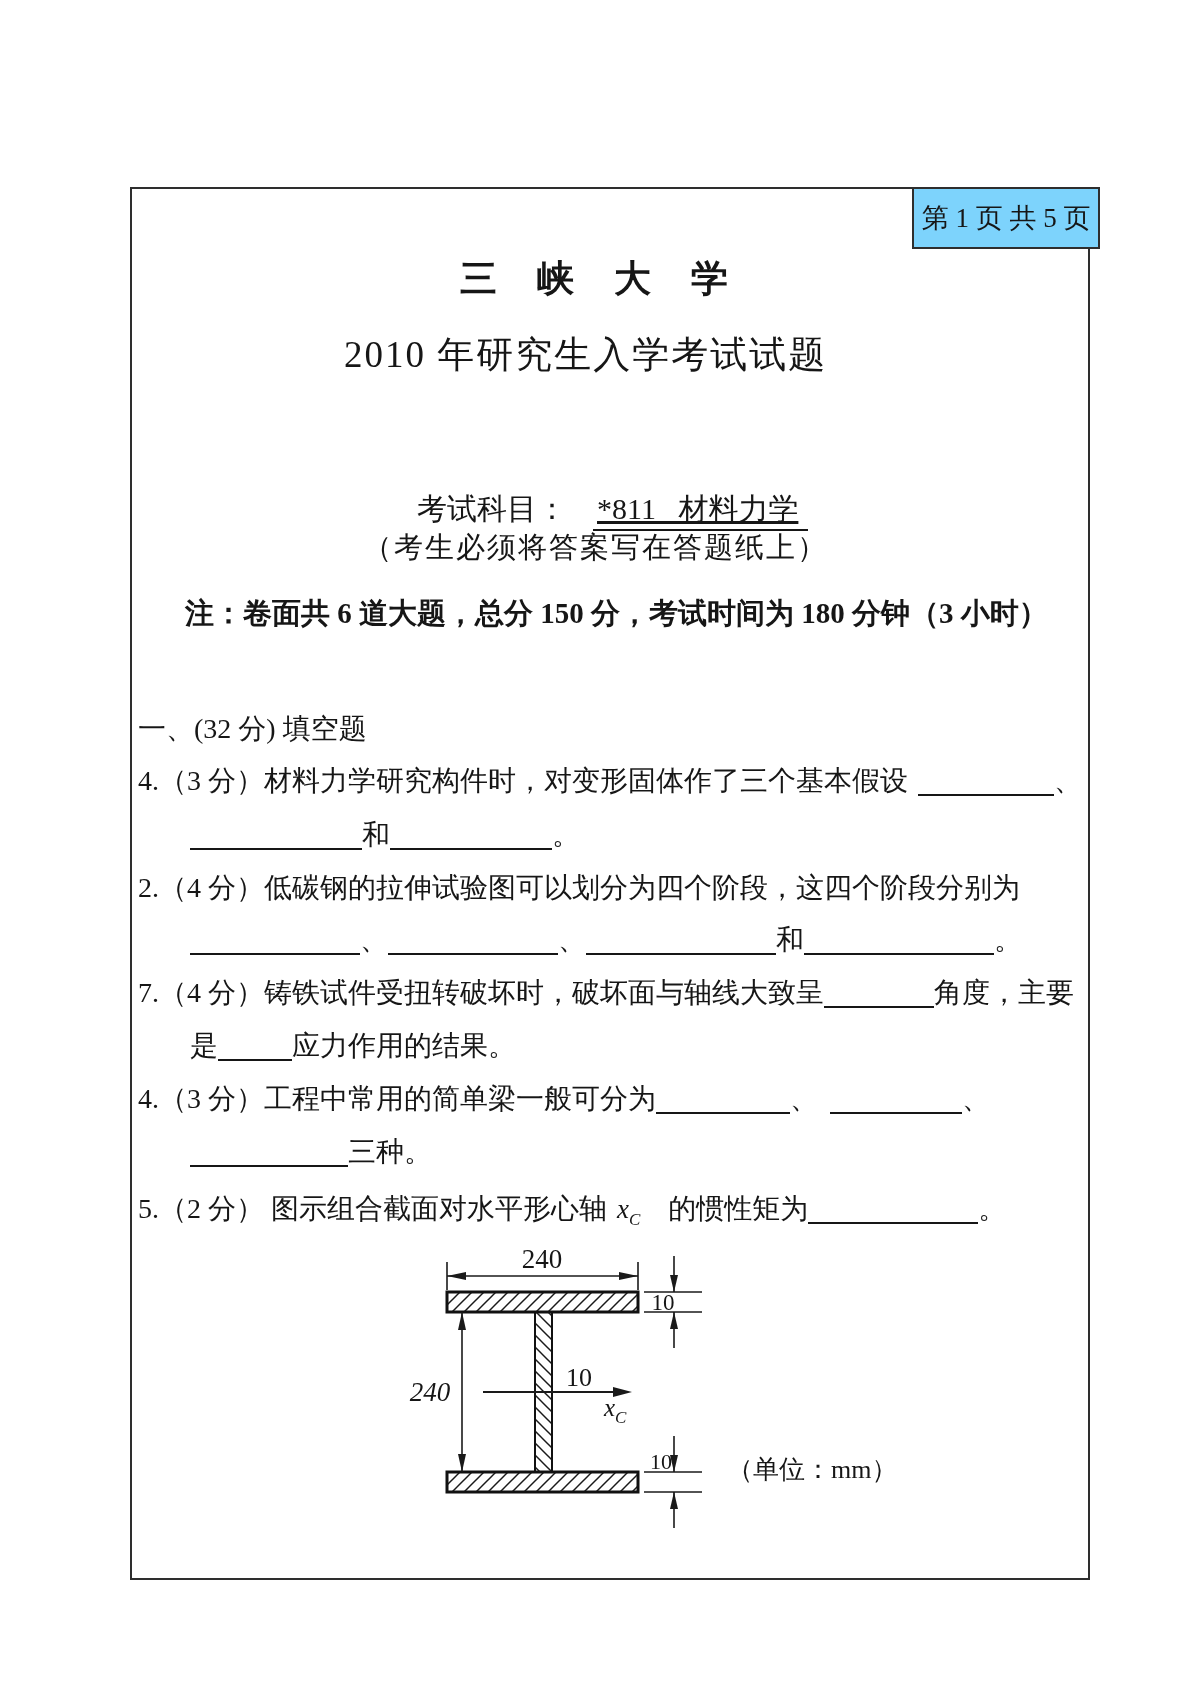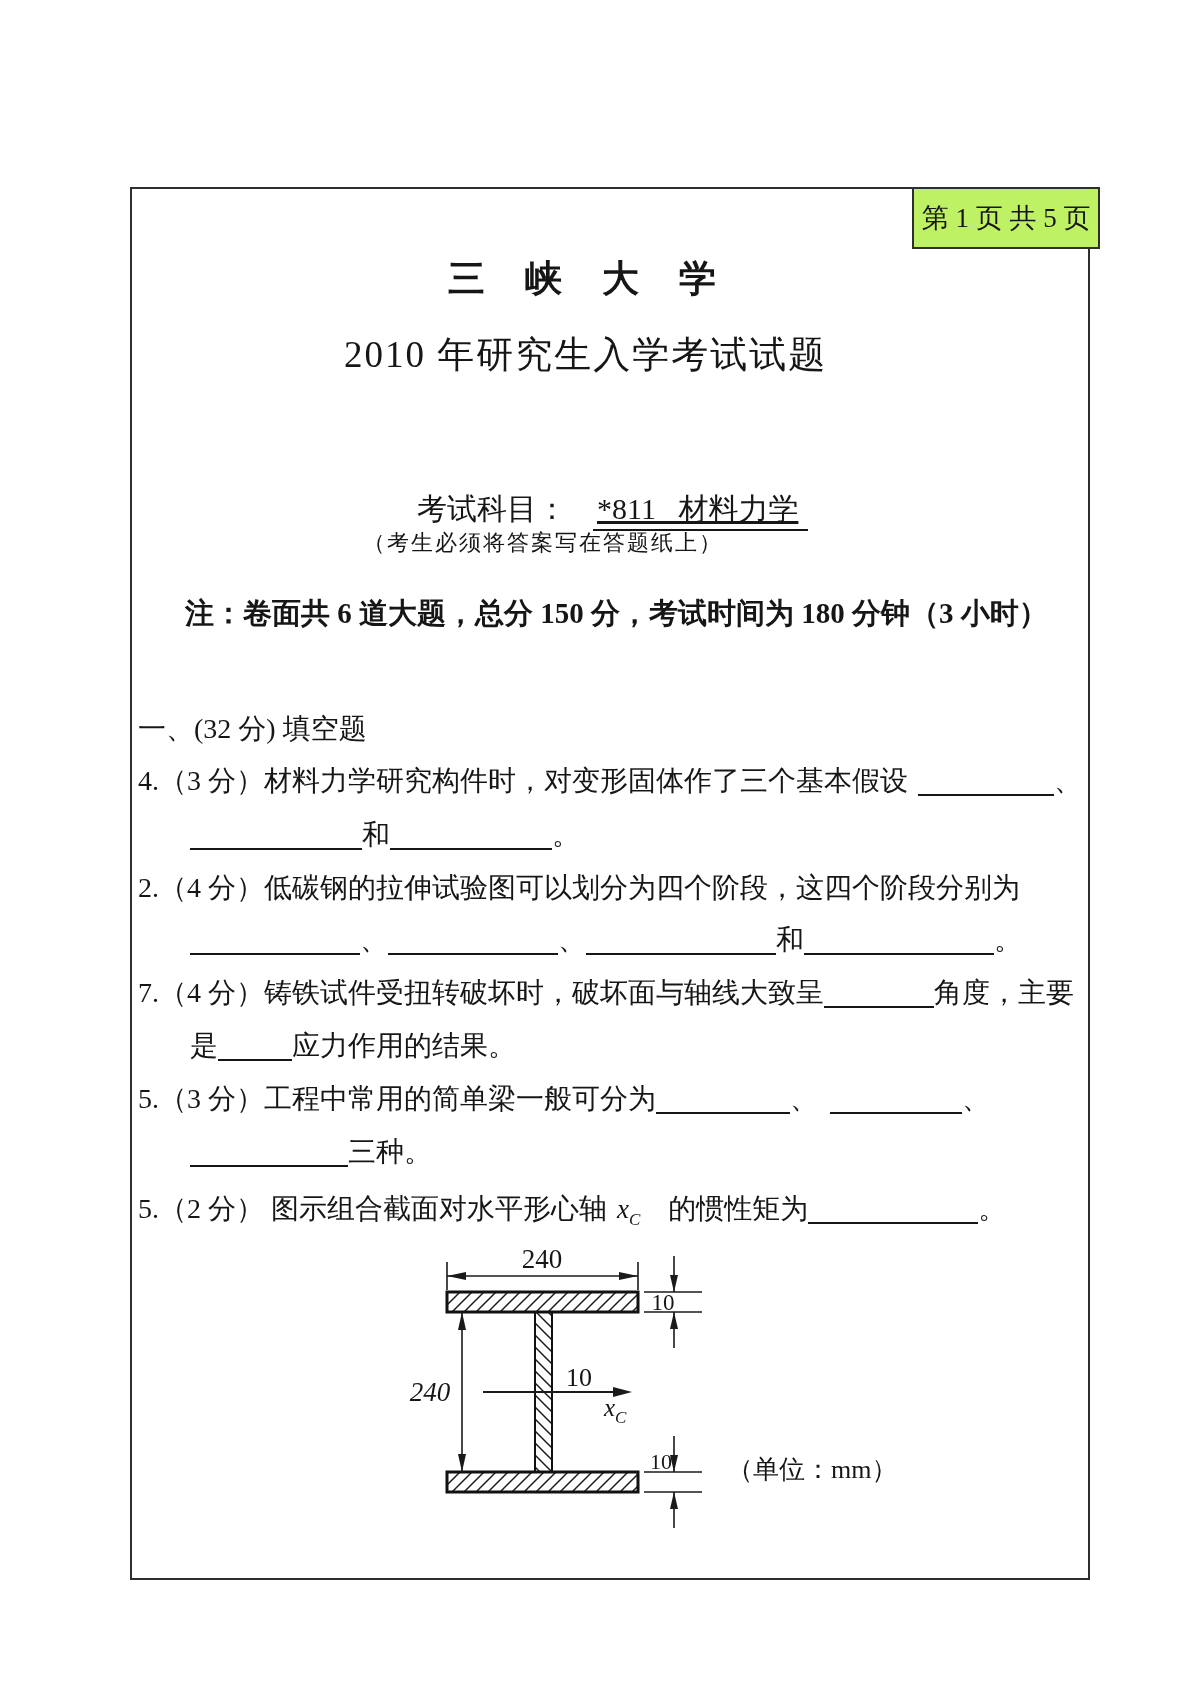--- a/index.html
+++ b/index.html
@@ -15,41 +15,41 @@
   
   .frame{
     left:130px;top:187px;width:960px;height:1393px;
     border:2px solid #2e2e2e;
     box-sizing:border-box;
   }
   .pagebox{
     left:912px;top:187px;width:188px;height:62px;
     border:2px solid #2e2e2e;box-sizing:border-box;
     text-align:center;line-height:58px;font-size:27px;
-    background:#bef264;
+    background:#7dd3fc;
   }
   .university{
-    left:122px;top:254px;width:960px;
+    left:134px;top:254px;width:960px;
     text-align:center;
     font-size:37px;font-weight:bold;
     letter-spacing:40px;
   }
   .examtitle{
     left:344px;top:330px;
     font-size:37px;letter-spacing:2px;white-space:pre;
   }
   .subjectrow{left:402px;top:455px;font-size:30px;white-space:pre;}
   .subjectrow .value{
     margin-left:26px;
     border-bottom:2px solid #161616;
     padding:0 10px 4px 4px;
     white-space:pre;
     text-decoration:underline;
   }
-  .notice{left:363px;top:528px;font-size:22px;letter-spacing:2px;white-space:pre;}
+  .notice{left:363px;top:528px;font-size:29px;letter-spacing:2px;white-space:pre;}
   .examnote{left:185px;top:594px;font-size:29px;font-weight:bold;white-space:pre;}
   
   .qline{font-size:28px;line-height:37px;white-space:nowrap;}
   .blank{
     display:inline-block;
     border-bottom:2px solid #161616;
     height:1.05em;
     vertical-align:-0.22em;
   }
   .mvar{font-style:italic;font-size:27px;margin-left:10px;}
@@ -94,21 +94,21 @@
 </div>
 
 <div class="abs qline" style="left:138px;top:974px;">
   <span>7.（4 分）铸铁试件受扭转破坏时，破坏面与轴线大致呈</span><span class="blank" style="width:110px;"></span><span>角度，主要</span>
 </div>
 <div class="abs qline" style="left:190px;top:1027px;">
   <span>是</span><span class="blank" style="width:74px;"></span><span>应力作用的结果。</span>
 </div>
 
 <div class="abs qline" style="left:138px;top:1080px;">
-  <span>5.（3 分）工程中常用的简单梁一般可分为</span><span class="blank" style="width:134px;"></span><span style="margin-right:12px;">、</span><span class="blank" style="width:132px;"></span><span>、</span>
+  <span>4.（3 分）工程中常用的简单梁一般可分为</span><span class="blank" style="width:134px;"></span><span style="margin-right:12px;">、</span><span class="blank" style="width:132px;"></span><span>、</span>
 </div>
 <div class="abs qline" style="left:190px;top:1133px;text-align:center;">
   <span class="blank" style="width:158px;"></span><span>三种。</span>
 </div>
 
 <div class="abs qline" style="left:138px;top:1190px;">
   <span>5.（2 分） 图示组合截面对水平形心轴</span><span class="mvar">x</span><sub class="msub">C</sub><span class="aftervar">的惯性矩为</span><span class="blank" style="width:170px;"></span><span>。</span>
 </div>
 
 <svg class="abs" style="left:380px;top:1240px;" width="480" height="340" viewBox="0 0 480 340">

